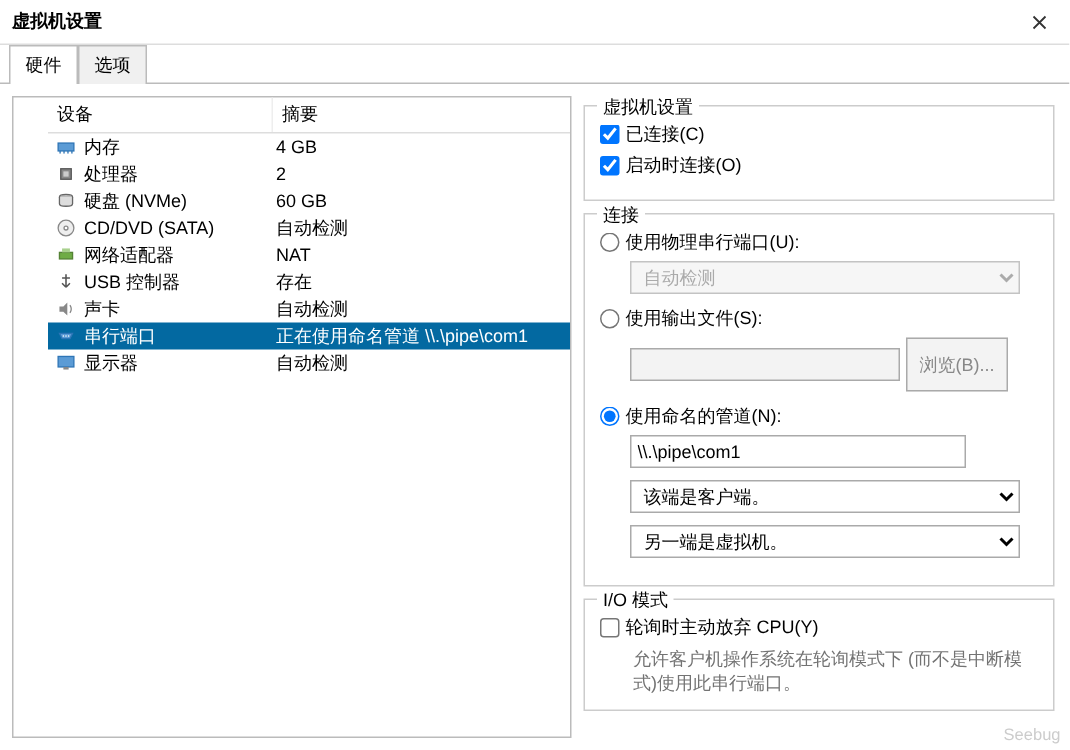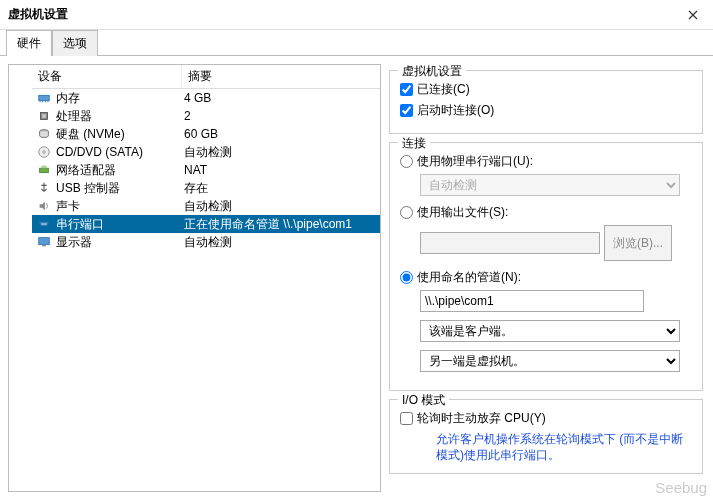--- a/index.html
+++ b/index.html
@@ -41,23 +41,23 @@
 .sub { margin-left: 20px; margin-top: 2px; margin-bottom: 8px; display:flex; gap:4px; align-items:center; }
 
 select, input[type=text] { border: 1px solid #aaa; padding: 2px 4px; height: 22px; background:#fff; }
 select { width: 260px; }
 input[type=text].pipe { width: 224px; }
 input[type=text].file { width: 180px; }
 button.browse { height: 36px; padding: 0 8px; border: 1px solid #aaa; background: #e9e9e9; }
 
 select:disabled, input:disabled, button:disabled { color: #888; background:#f3f3f3; }
 
-.help-text { color: #1d4ed8; margin-left: 36px; margin-top: 2px; line-height: 1.35; }
-
-.watermark { position:absolute; right:6px; bottom:4px; color:#ccc; font-size:15px; pointer-events:none; }
+.help-text { color: #737373; margin-left: 22px; margin-top: 2px; line-height: 1.35; }
+
+.watermark { position:absolute; right:6px; bottom:4px; color:#ccc; font-size:11px; pointer-events:none; }
 </style>
 </head>
 <body>
 
 <div class="titlebar">
   <span class="title">虚拟机设置</span>
   <div class="close">
     <svg viewBox="0 0 10 10">
         <path d="M1 1 L9 9 M9 1 L1 9" stroke="#333" stroke-width="1.2"></path>
       </svg>

